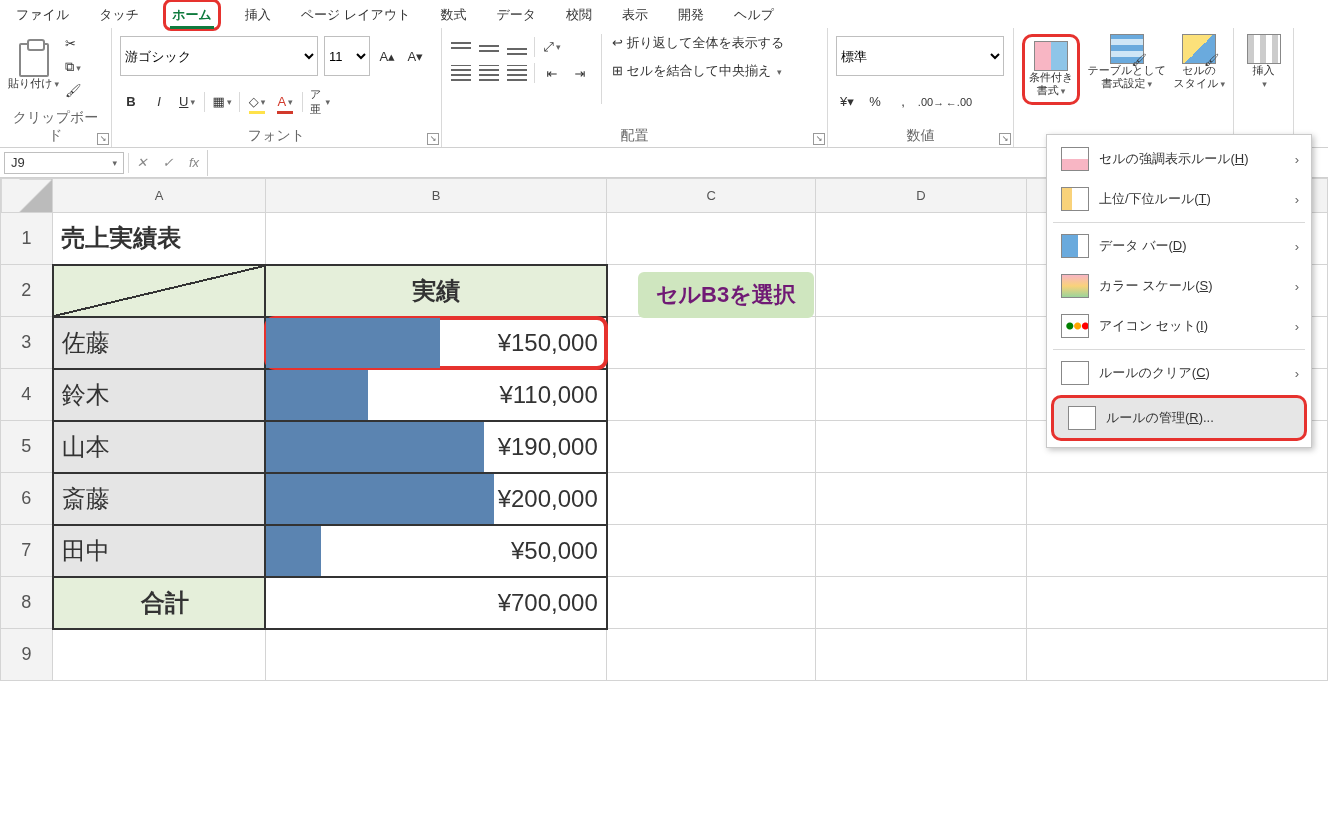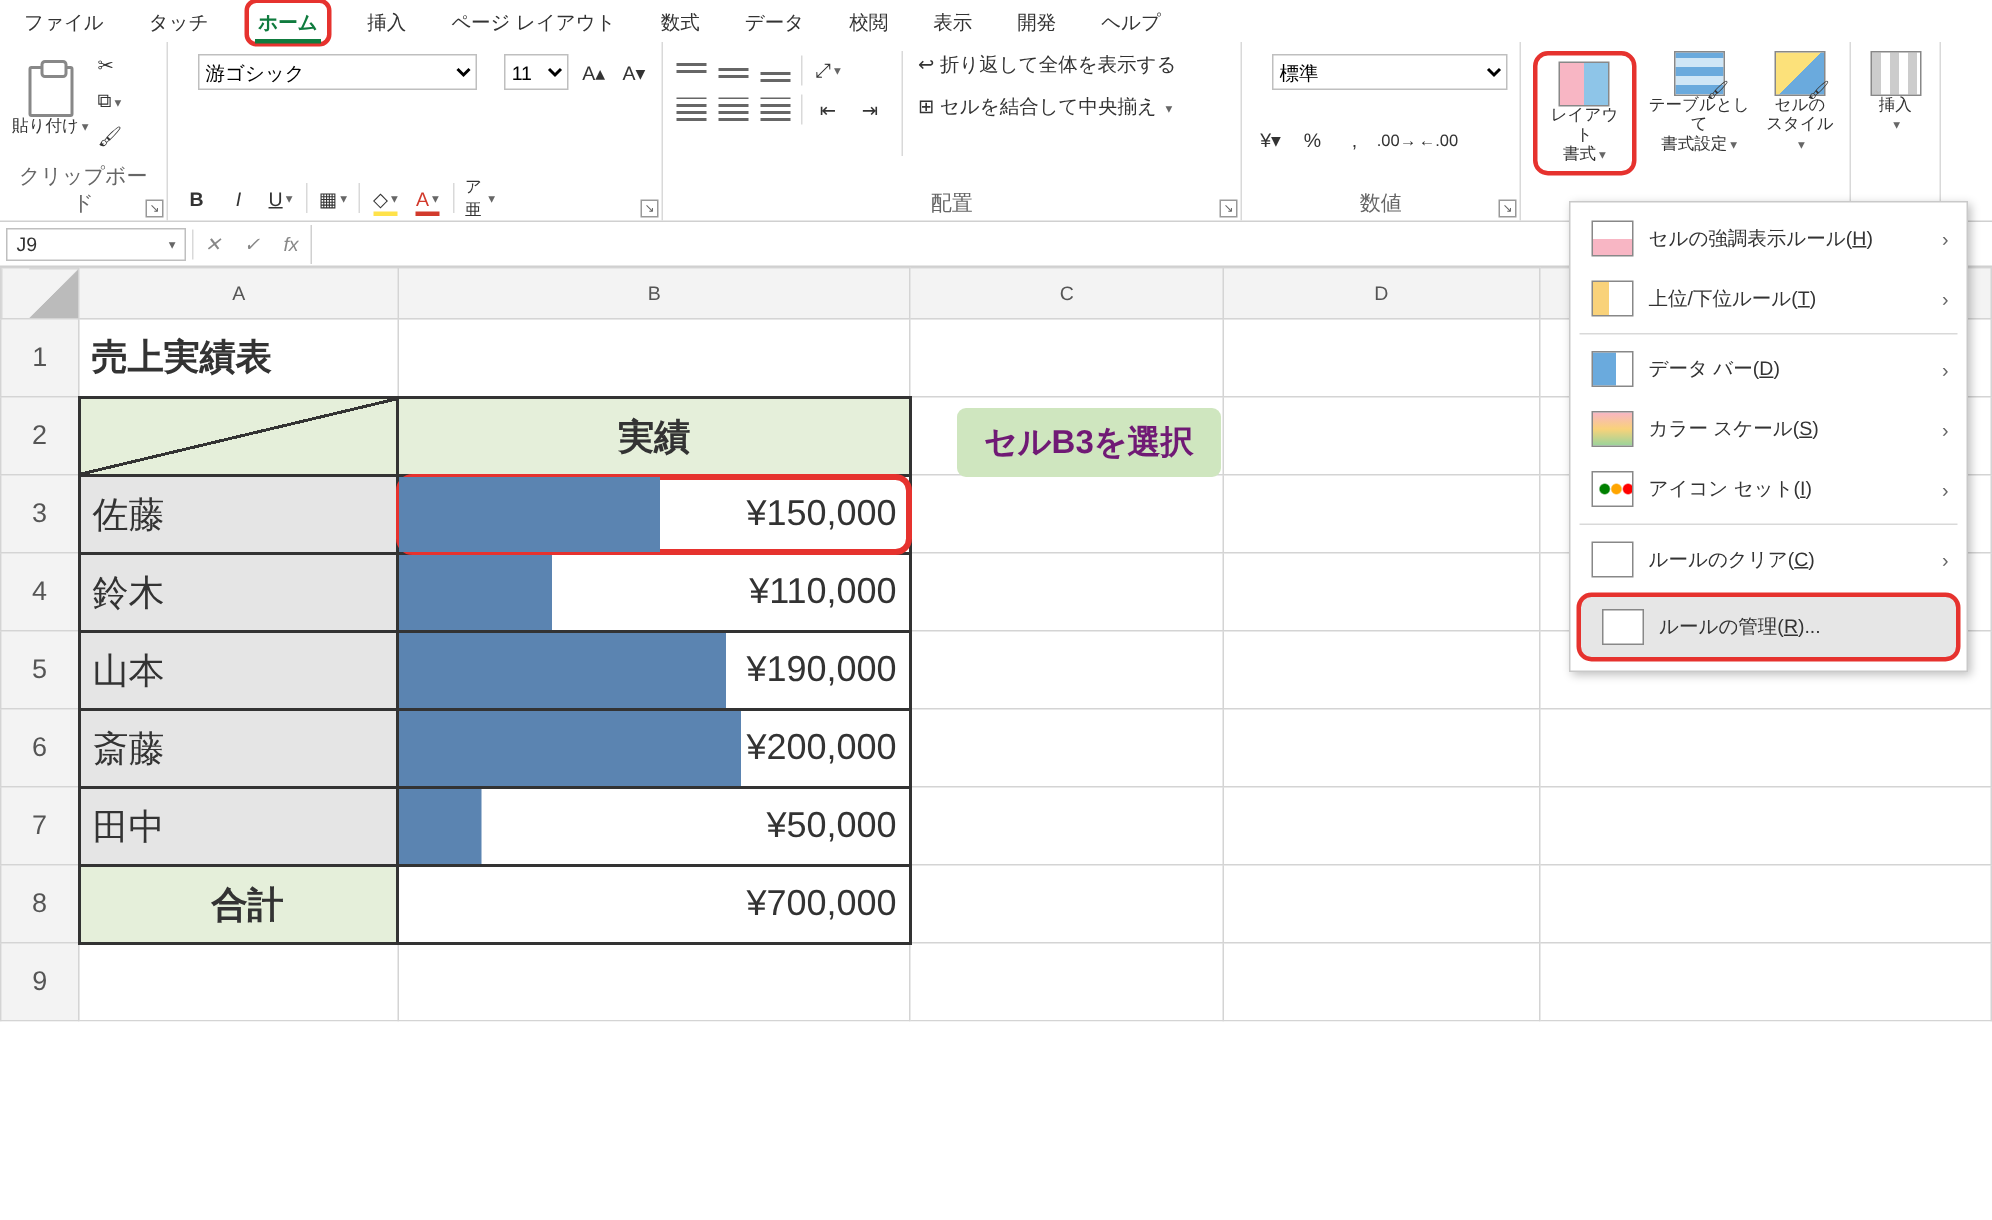--- a/index.html
+++ b/index.html
@@ -11,21 +11,21 @@
   .tab-home::after{content:"";position:absolute;left:4px;right:4px;bottom:-1px;height:3px;background:#0f7b3e;}
   
   .ribbon{display:flex;border-bottom:1px solid #d0d0d0;height:120px;background:#fff;}
   .group{border-right:1px solid #d9d9d9;padding:6px 8px 2px 8px;display:flex;flex-direction:column;justify-content:space-between;position:relative;}
   .group-row{display:flex;align-items:center;gap:6px;padding:2px 0;}
   .group-label{font-size:14px;color:#666;text-align:center;padding-top:2px;}
   .dlaunch{position:absolute;right:2px;bottom:2px;width:12px;height:12px;border:1px solid #999;font-size:8px;line-height:10px;text-align:center;color:#666;}
   .iconbox{width:22px;height:22px;display:flex;align-items:center;justify-content:center;border:1px solid transparent;}
   .bigicon{width:36px;height:40px;display:flex;flex-direction:column;align-items:center;justify-content:center;}
   .biglabel{font-size:11px;line-height:13px;text-align:center;}
-  select.fake{height:24px;font-size:13px;border:1px solid #bfbfbf;background:#fff;margin-left:12px;}
+  select.fake{height:40px;font-size:13px;border:1px solid #bfbfbf;background:#fff;}
   .caret{font-size:9px;color:#666;margin-left:2px;}
   .hl-red{border:3px solid #e6322e;border-radius:10px;padding:4px;}
   
   .paste-icon{width:30px;height:34px;border:2px solid #888;border-radius:2px;position:relative;}
   .paste-icon::before{content:"";position:absolute;top:-6px;left:6px;width:14px;height:8px;border:2px solid #888;border-radius:3px;background:#fff;}
   
   .cond{background:linear-gradient(to right,#f8b6c4 50%,#8ec5e8 50%);}
   .table-fmt{background:repeating-linear-gradient(0deg,#6aaadd,#6aaadd 6px,#cfe6f6 6px,#cfe6f6 12px);}
   .cell-style{background:linear-gradient(135deg,#fce17a 50%,#6aaadd 50%);}
   .brush{position:absolute;right:-4px;bottom:-4px;font-size:12px;}
@@ -128,20 +128,21 @@
       <span class="sep-v" style="height:20px"></span>
       <span class="iconbox" style="position:relative">◇<span style="position:absolute;bottom:-2px;left:2px;right:2px;height:3px;background:#ffe24a"></span><span class="caret">▾</span></span>
       <span class="iconbox" style="position:relative">
           <span style="color:#d23a2c">A</span>
           <span style="position:absolute;bottom:-2px;left:2px;right:2px;height:3px;background:#d23a2c"></span>
           <span class="caret">▾</span>
         </span>
       <span class="sep-v" style="height:20px"></span>
       <span class="iconbox mini">ア亜<span class="caret">▾</span></span>
     </div>
+    <div class="group-label">フォント</div>
     <div class="dlaunch">↘</div>
   </div>
 
   <div class="group" style="width:386px">
     <div style="display:flex;gap:10px">
       <div>
         <div class="group-row">
           <span class="iconbox">
               <span class="align-icon stripe" style="height:10px;margin-top:-6px"></span>
             </span>
@@ -190,21 +191,21 @@
       <span class="iconbox mini">.00→</span>
       <span class="iconbox mini">←.00</span>
     </div>
     <div class="group-label">数値</div>
     <div class="dlaunch">↘</div>
   </div>
 
   <div class="group" style="width:220px;display:flex;flex-direction:row;align-items:flex-start;gap:4px;">
     <div class="hl-red" style="display:flex;flex-direction:column;align-items:center;">
       <div class="bigicon cond" style="width:34px;height:30px;border:1px solid #888"></div>
-      <div class="biglabel"><span style="white-space:pre-line">レイアウト
+      <div class="biglabel"><span style="white-space:pre-line">条件付き
 書式</span><span class="caret">▾</span></div>
     </div>
     <div style="display:flex;flex-direction:column;align-items:center;">
       <div class="bigicon table-fmt" style="width:34px;height:30px;border:1px solid #888;position:relative">
           <span class="brush">🖌</span>
         </div>
       <div class="biglabel"><span style="white-space:pre-line">テーブルとして
 書式設定</span><span class="caret">▾</span></div>
     </div>
     <div style="display:flex;flex-direction:column;align-items:center;">

